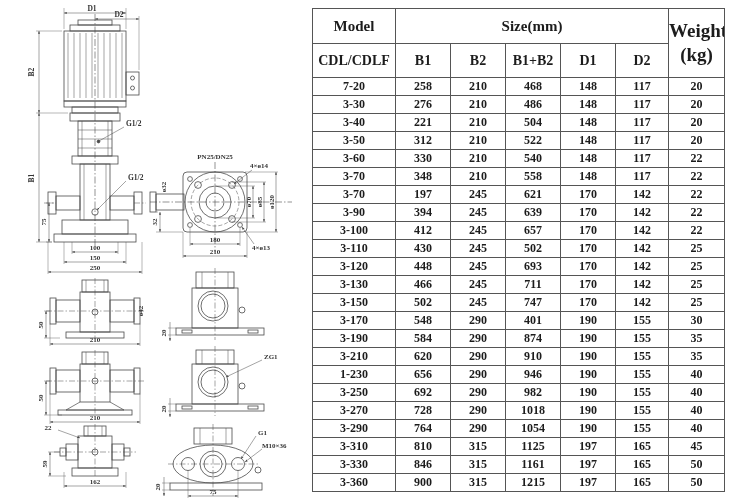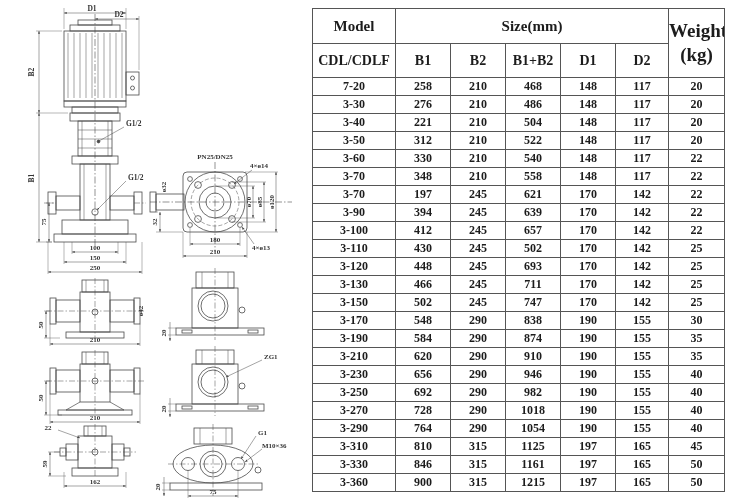--- a/index.html
+++ b/index.html
@@ -428,21 +428,21 @@
             <td>245</td>
             <td>747</td>
             <td>170</td>
             <td>142</td>
             <td>25</td>
           </tr>
           <tr>
             <td>3-170</td>
             <td>548</td>
             <td>290</td>
-            <td>838</td>
+            <td>401</td>
             <td>190</td>
             <td>155</td>
             <td>30</td>
           </tr>
           <tr>
             <td>3-190</td>
             <td>584</td>
             <td>290</td>
             <td>874</td>
             <td>190</td>
@@ -452,21 +452,21 @@
           <tr>
             <td>3-210</td>
             <td>620</td>
             <td>290</td>
             <td>910</td>
             <td>190</td>
             <td>155</td>
             <td>35</td>
           </tr>
           <tr>
-            <td>3-230</td>
+            <td>1-230</td>
             <td>656</td>
             <td>290</td>
             <td>946</td>
             <td>190</td>
             <td>155</td>
             <td>40</td>
           </tr>
           <tr>
             <td>3-250</td>
             <td>692</td>

